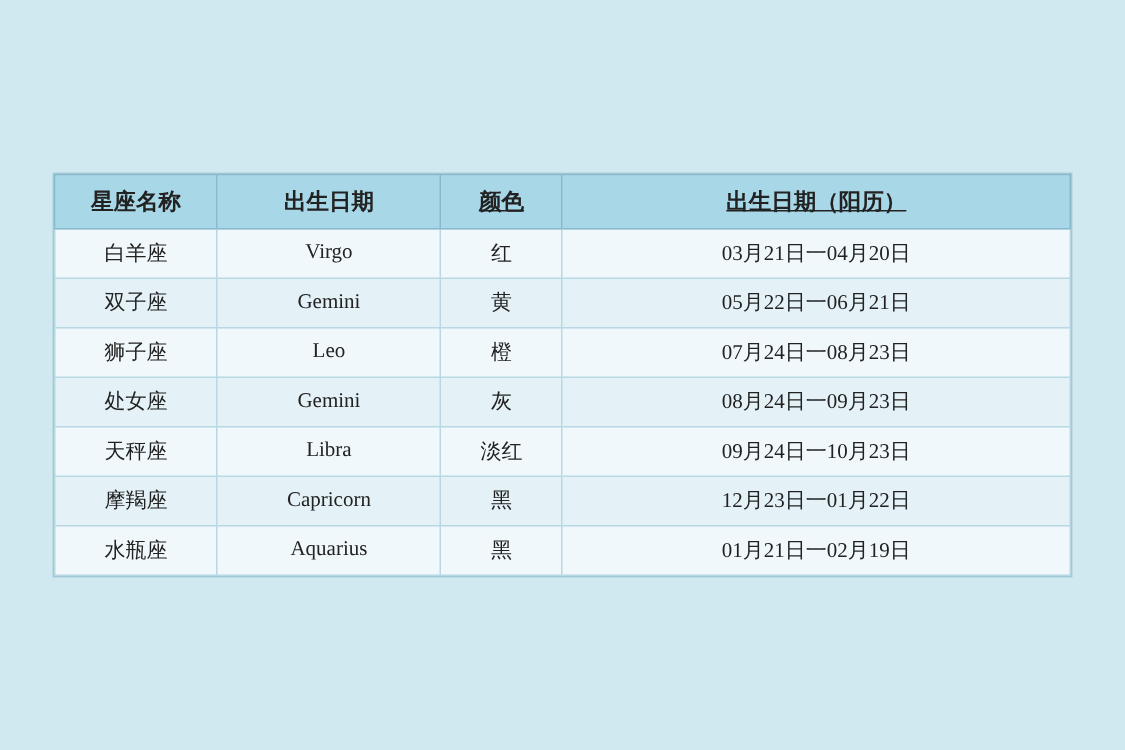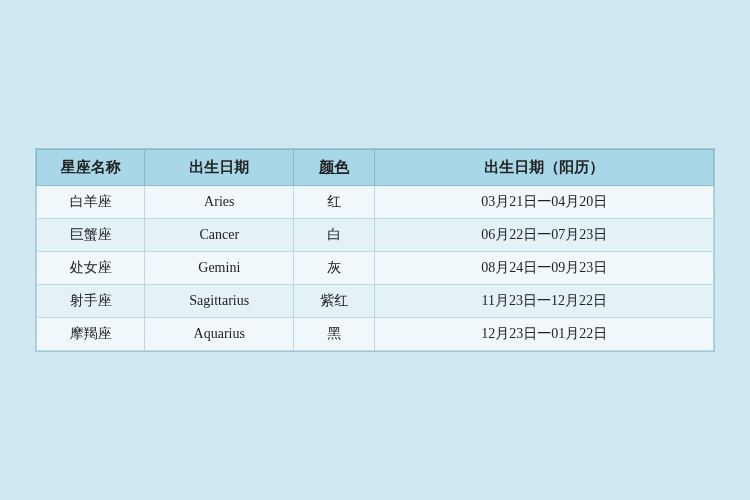--- a/index.html
+++ b/index.html
@@ -56,61 +56,73 @@
       border: 1px solid #b8d8e4;
       text-align: center;
       color: #222;
       font-size: 14px;
       margin-top: 44px;
     }
 
     .col-chinese { width: 16%; }
     .col-english { width: 22%; }
     .col-color   { width: 12%; text-decoration: underline; }
-    .col-date    { width: 50%; }
+    .col-date    { width: 50%; text-decoration: underline; }
   </style>
 </head>
 <body>
 
 <div class="table-container">
   <table>
     <thead>
       <tr>
         <th class="col-chinese">星座名称</th>
         <th class="col-english">出生日期</th>
         <th class="col-color">颜色</th>
         <th class="col-date">出生日期（阳历）</th>
       </tr>
     </thead>
     <tbody id="table-body">
     <tr>
           <td>白羊座</td>
-          <td>Aries</td>
+          <td>Virgo</td>
           <td>红</td>
           <td>03月21日一04月20日</td>
         </tr>
         <tr>
-          <td>巨蟹座</td>
-          <td>Cancer</td>
-          <td>白</td>
-          <td>06月22日一07月23日</td>
+          <td>双子座</td>
+          <td>Gemini</td>
+          <td>黄</td>
+          <td>05月22日一06月21日</td>
+        </tr>
+        <tr>
+          <td>狮子座</td>
+          <td>Leo</td>
+          <td>橙</td>
+          <td>07月24日一08月23日</td>
         </tr>
         <tr>
           <td>处女座</td>
           <td>Gemini</td>
           <td>灰</td>
           <td>08月24日一09月23日</td>
         </tr>
         <tr>
-          <td>射手座</td>
-          <td>Sagittarius</td>
-          <td>紫红</td>
-          <td>11月23日一12月22日</td>
+          <td>天秤座</td>
+          <td>Libra</td>
+          <td>淡红</td>
+          <td>09月24日一10月23日</td>
         </tr>
         <tr>
           <td>摩羯座</td>
+          <td>Capricorn</td>
+          <td>黑</td>
+          <td>12月23日一01月22日</td>
+        </tr>
+        <tr>
+          <td>水瓶座</td>
           <td>Aquarius</td>
           <td>黑</td>
-          <td>12月23日一01月22日</td>
+          <td>01月21日一02月19日</td>
         </tr>
       </tbody>
   </table>
 </div>
 
 </body></html>

